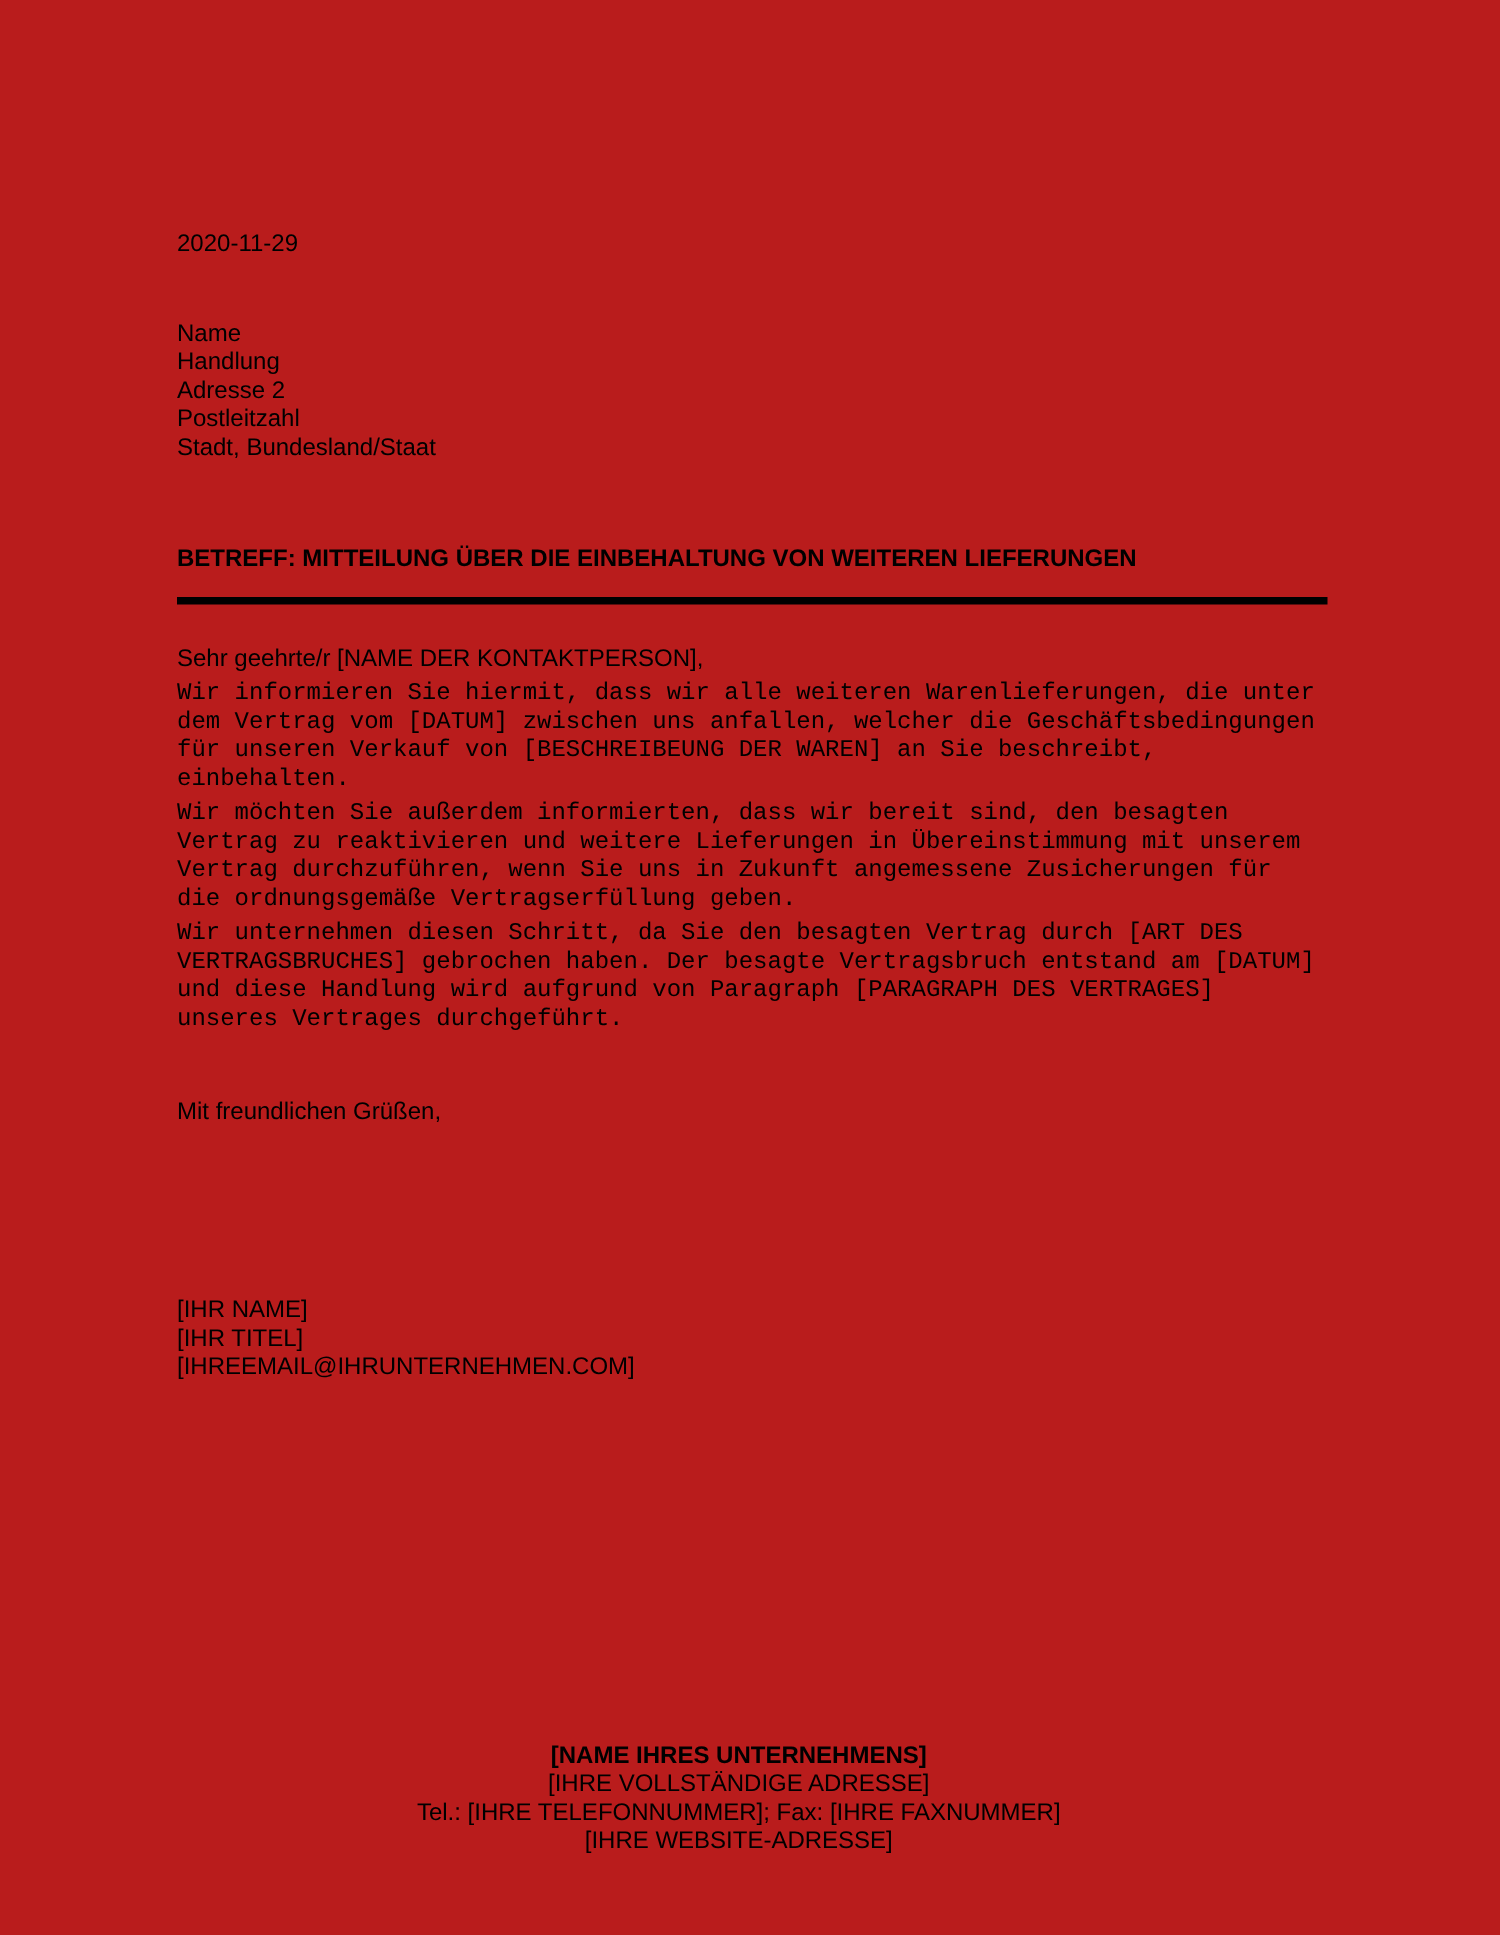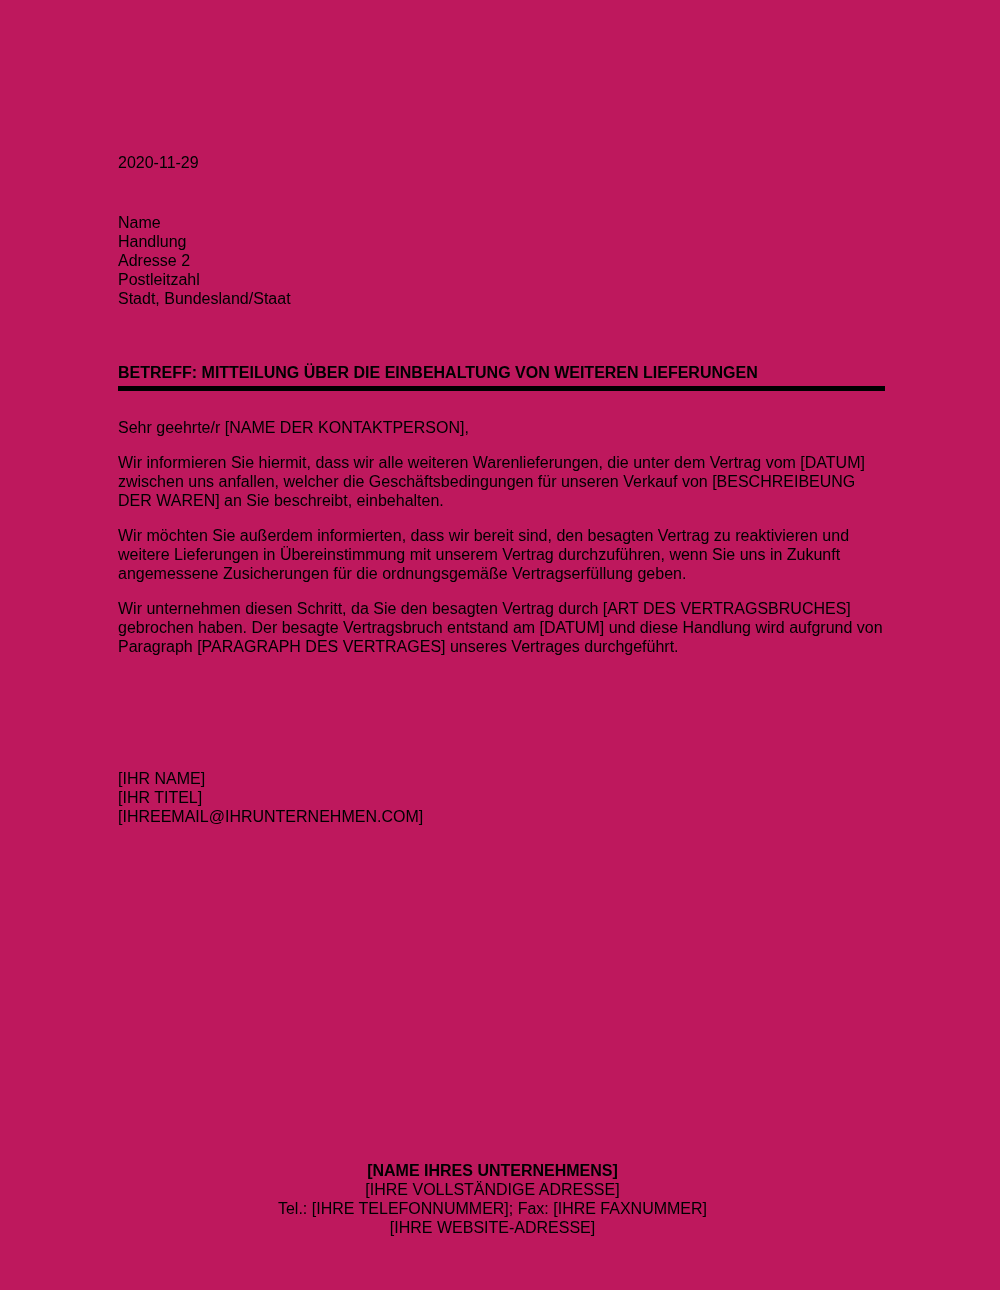--- a/index.html
+++ b/index.html
@@ -2,43 +2,43 @@
 <html lang="de"><head>
 <meta charset="utf-8">
 <style>
   * { margin: 0; padding: 0; box-sizing: border-box; }
   html, body { background: #ffffff; }
   .page {
     position: relative;
     width: 1000px;
     height: 1290px;
     margin: 0 auto;
-    background: #be185d;
+    background: #b91c1c;
     color: #000000;
     font-family: "Liberation Sans", "DejaVu Sans", sans-serif;
     font-size: 16px;
     line-height: 19px;
     overflow: hidden;
   }
   .content {
     position: absolute;
     top: 153px;
     left: 118px;
     right: 115px;
   }
   .date-line { margin-bottom: 41px; }
   .recipient-block { margin-bottom: 0; }
   .subject {
     margin-top: 55px;
     font-weight: bold;
-    padding-bottom: 4px;
+    padding-bottom: 16px;
     border-bottom: 5px solid #000000;
   }
   .salutation { margin-top: 27px; }
-  .paragraph { margin-top: 16px; }
+  .paragraph { margin-top: 4px; font-family: Liberation Mono, monospace; }
   .closing { margin-top: 43px; }
   .signature-block { margin-top: 113px; }
   .footer {
     position: absolute;
     top: 1161px;
     left: 0;
     right: 15px;
     text-align: center;
   }
   .footer .company { font-weight: bold; }
@@ -60,20 +60,21 @@
     </div>
 
     <div class="subject">BETREFF: MITTEILUNG ÜBER DIE EINBEHALTUNG VON WEITEREN LIEFERUNGEN</div>
 
     <div class="salutation">Sehr geehrte/r [NAME DER KONTAKTPERSON],</div>
 
     <div class="paragraph">Wir informieren Sie hiermit, dass wir alle weiteren Warenlieferungen, die unter dem Vertrag vom [DATUM] zwischen uns anfallen, welcher die Geschäftsbedingungen für unseren Verkauf von [BESCHREIBEUNG DER WAREN] an Sie beschreibt, einbehalten.</div>
     <div class="paragraph">Wir möchten Sie außerdem informierten, dass wir bereit sind, den besagten Vertrag zu reaktivieren und weitere Lieferungen in Übereinstimmung mit unserem Vertrag durchzuführen, wenn Sie uns in Zukunft angemessene Zusicherungen für die ordnungsgemäße Vertragserfüllung geben.</div>
     <div class="paragraph">Wir unternehmen diesen Schritt, da Sie den besagten Vertrag durch [ART DES VERTRAGSBRUCHES] gebrochen haben. Der besagte Vertragsbruch entstand am [DATUM] und diese Handlung wird aufgrund von Paragraph [PARAGRAPH DES VERTRAGES] unseres Vertrages durchgeführt.</div>
 
+    <div class="closing">Mit freundlichen Grüßen,</div>
 
     <div class="signature-block">
       <div>[IHR NAME]</div>
       <div>[IHR TITEL]</div>
       <div>[IHREEMAIL@IHRUNTERNEHMEN.COM]</div>
     </div>
 
   </div>
 
   <div class="footer">

